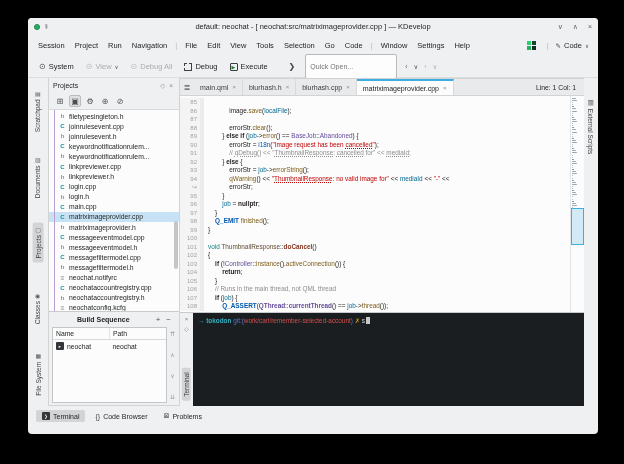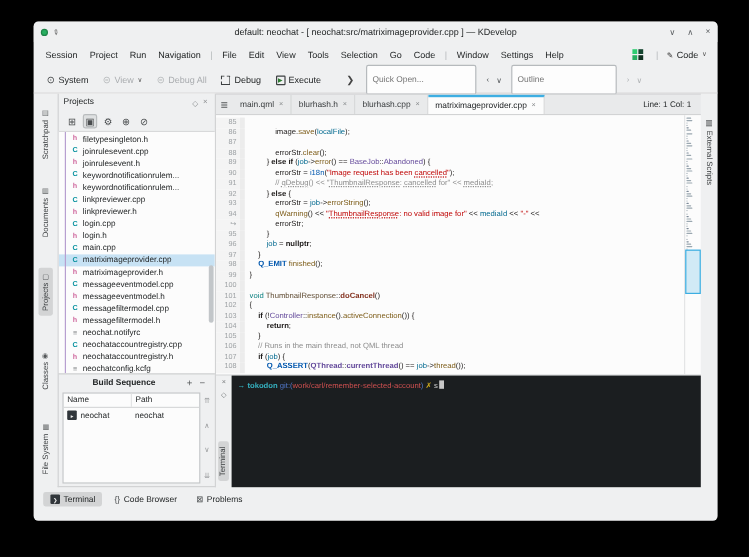--- a/index.html
+++ b/index.html
@@ -173,21 +173,20 @@
           <span>Debug</span>
         </span>
       <span class="t-btn">
           <span class="exec-ic">▶</span>
           <span>Execute</span>
         </span>
       <span class="overflow-chev">❯</span>
       <input class="t-input qo" placeholder="Quick Open..." style="">
       <span class="mini-nav">‹</span>
       <span class="mini-nav">∨</span>
-      <input class="t-input ol" placeholder="Outline" style="">
       <span class="mini-nav dis">›</span>
       <span class="mini-nav dis">∨</span>
     </div>
 
     <div class="main">
 
       <div class="dockstrip" id="left-dock">
           <div class="dock-wrap">
             <span class="dock-tab">
               <span>Scratchpad</span>

